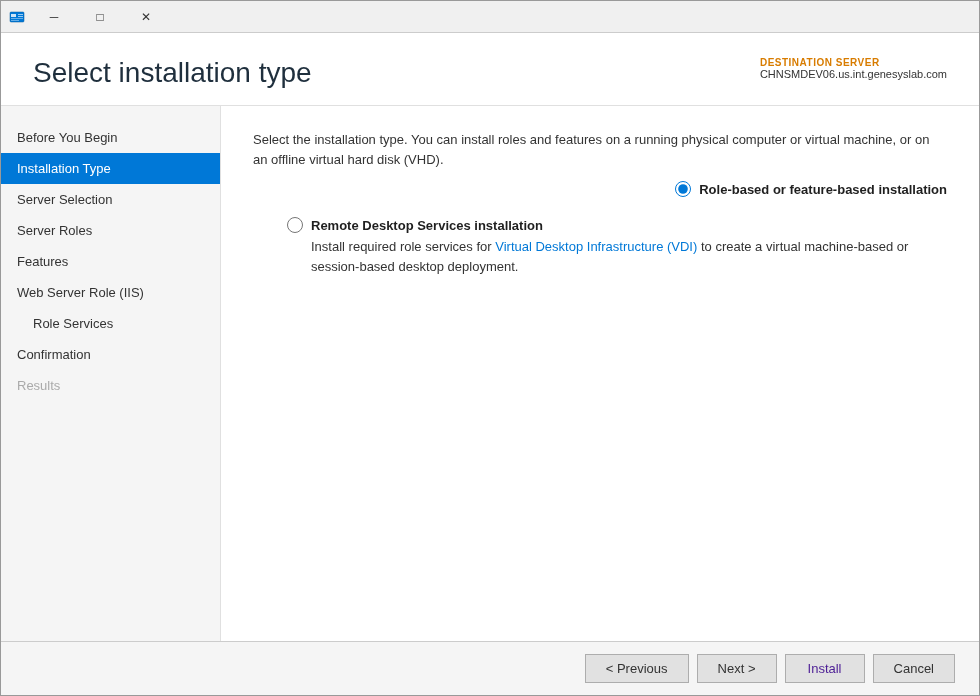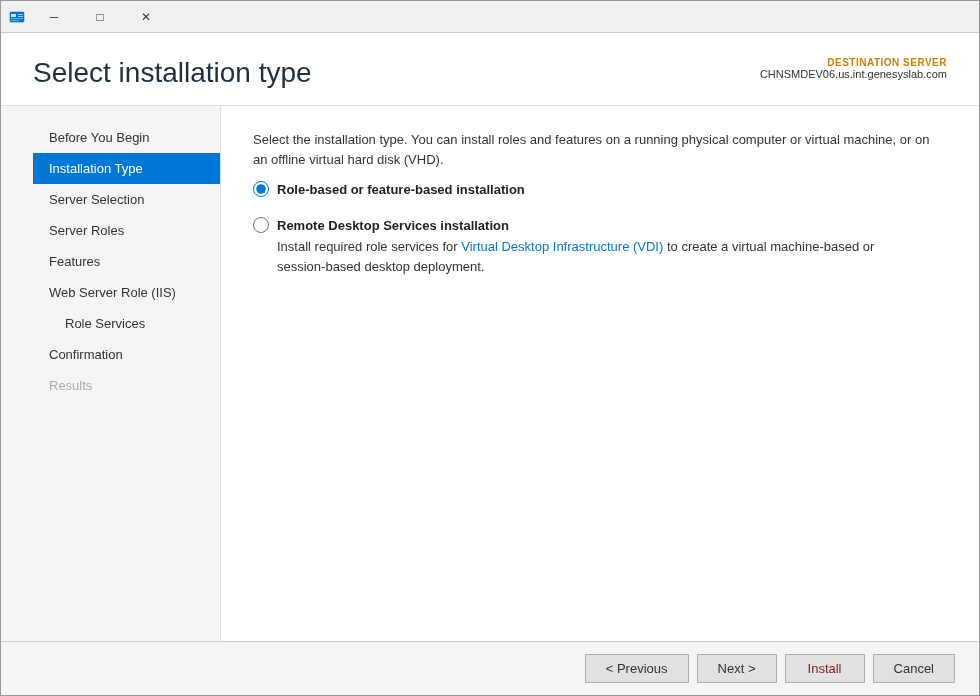--- a/index.html
+++ b/index.html
@@ -77,21 +77,21 @@
       align-items: flex-start;
       justify-content: space-between;
       border-bottom: 1px solid #e0e0e0;
     }
     .page-title {
       font-size: 28px;
       font-weight: 300;
       color: #1f2f3d;
     }
     .destination-server {
-      text-align: right;
+      text-align: left;
       font-size: 11px;
     }
     .destination-label {
       color: #d87c00;
       font-weight: 600;
       font-size: 10px;
       letter-spacing: 0.5px;
     }
     .destination-name {
       color: #333;
@@ -107,21 +107,20 @@
       background: #f5f5f5;
       border-right: 1px solid #e0e0e0;
       padding: 16px 0;
       flex-shrink: 0;
     }
     .sidebar-item {
       padding: 8px 16px;
       cursor: pointer;
       color: #333;
       font-size: 13px;
-      margin-left: 32px;
     }
     .sidebar-item.active {
       background: #0078d7;
       color: #fff;
     }
     .sidebar-item.sub {
       padding-left: 32px;
     }
     .sidebar-item.disabled {
       color: #aaa;
@@ -136,20 +135,21 @@
       font-size: 13px;
       color: #333;
       margin-bottom: 12px;
       line-height: 1.5;
       max-width: 680px;
     }
     .option-group {
       display: flex;
       flex-direction: column;
       gap: 20px;
+      align-items: flex-end;
     }
     .option-item {
       display: flex;
       flex-direction: column;
       gap: 4px;
     }
     .option-header {
       display: flex;
       align-items: center;
       gap: 8px;
@@ -185,21 +185,21 @@
       padding: 6px 20px;
       font-size: 13px;
       border: 1px solid #adadad;
       background: #e1e1e1;
       cursor: pointer;
       color: #333;
       min-width: 80px;
       text-align: center;
     }
     .footer-btn:disabled {
-      color: #7f1d1d;
+      color: #4c1d95;
       cursor: default;
     }
   </style>
 </head>
 <body>
 
 <div class="window">
 
   <div class="titlebar">
     <div class="titlebar-icon">

